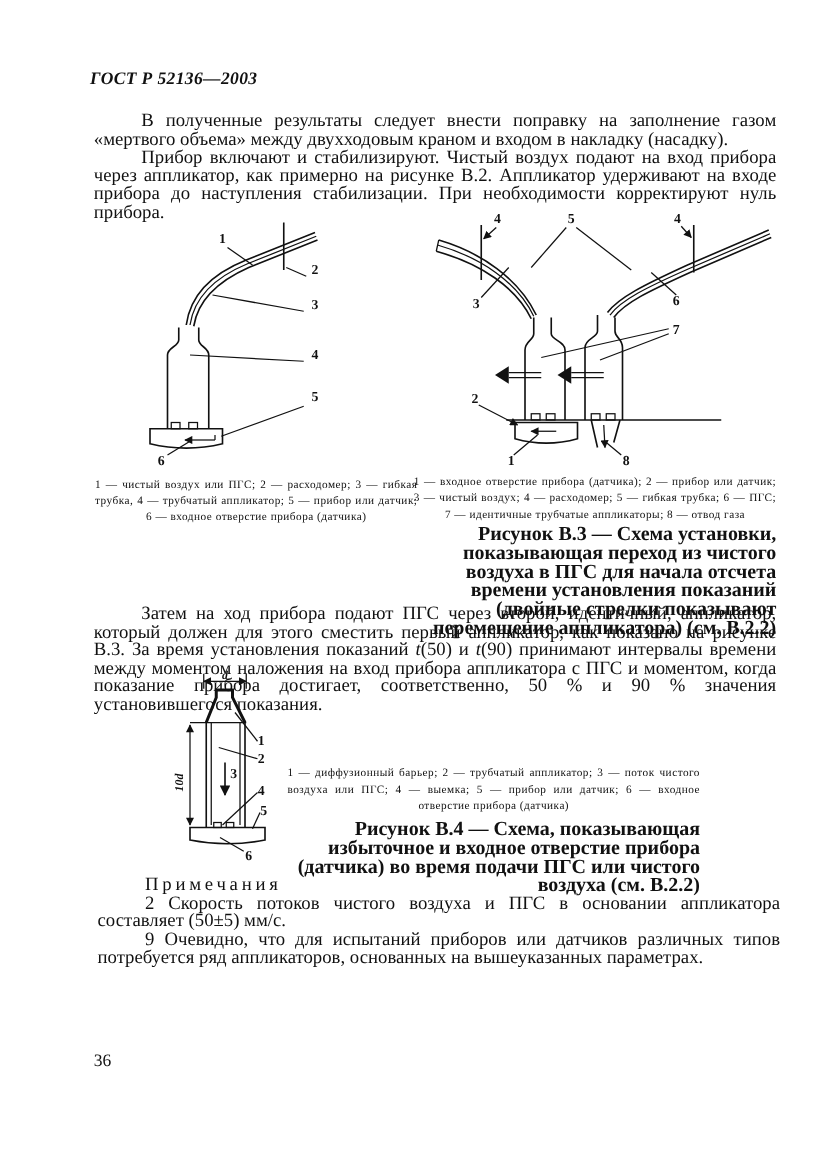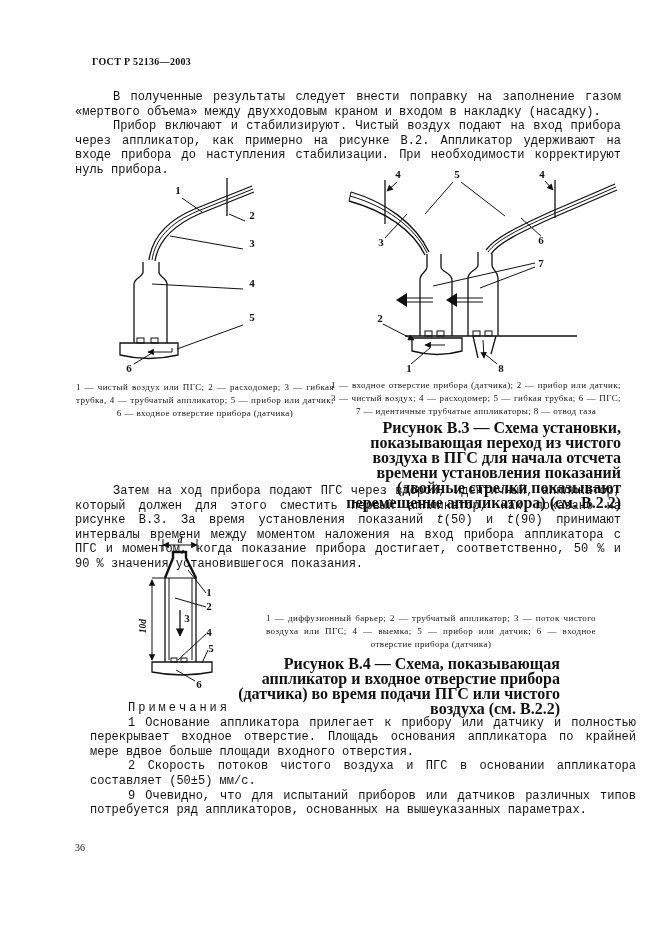--- a/index.html
+++ b/index.html
@@ -6,49 +6,49 @@
   .page{
     position:relative;
     width:661px;height:936px;
     background:#ffffff;
     font-family:"Liberation Serif","DejaVu Serif",serif;
     color:#111;
     overflow:hidden;
   }
   .abs{position:absolute;}
   .doc-header{
-    left:92px;top:56px;width:300px;
-    font-size:10px;font-weight:bold;letter-spacing:.3px;
+    left:72px;top:56px;width:300px;
+    font-size:14px;font-weight:bold;letter-spacing:.3px;font-style:italic;
   }
   .bodytext{
-    font-size:12px;line-height:14.6px;text-align:justify;font-family:Liberation Mono, monospace;
+    font-size:15px;line-height:14.6px;text-align:justify;
   }
   .bodytext p{margin:0;text-indent:38px;}
   .intro{left:75px;top:90px;width:546px;}
   .spaced{letter-spacing:2.5px;word-spacing:4px;}
   .clause-num{font-weight:normal;}
   .p4{left:75px;top:484px;width:546px;}
   .ital{font-style:italic;}
   .legend{
     font-size:9px;line-height:13.2px;
     text-align:justify;text-align-last:center;
     letter-spacing:.4px;
   }
   .legend-b2{left:76px;top:381px;width:258px;}
   .legend-b3{left:331px;top:379px;width:290px;}
-  .legend-b4{left:230px;top:612px;width:330px;margin-left:36px;}
+  .legend-b4{left:230px;top:612px;width:330px;}
   .caption{
     font-size:16px;line-height:15px;text-align:right;font-weight:bold;
   }
   .caption-b2{left:68px;top:434px;width:272px;}
   .caption-b3{left:331px;top:420px;width:290px;}
   .caption-b4{left:230px;top:656px;width:330px;}
-  .notes{left:90px;top:701px;width:546px;}
+  .notes{left:78px;top:701px;width:546px;}
   .notes-heading{margin:0;text-indent:38px;letter-spacing:3px;}
-  .page-number{left:75px;top:842px;font-size:10px;}
+  .page-number{left:75px;top:842px;font-size:14px;}
   svg{position:absolute;overflow:visible;}
   svg .ln{stroke:#111;stroke-width:1.3;fill:none;}
   svg .thin{stroke:#111;stroke-width:1;fill:none;}
   svg .bold{stroke:#111;stroke-width:2.4;fill:none;}
   svg .fl{fill:#111;stroke:none;}
   svg text{
     font-family:"Liberation Serif","DejaVu Serif",serif;
     font-weight:bold;font-size:11px;fill:#111;text-anchor:middle;
   }
   svg text.dim{font-style:italic;font-size:9.5px;}
@@ -216,24 +216,23 @@
     </g>
     <text x="81" y="60">1</text>
     <text x="81" y="74">2</text>
     <text x="59" y="86">3</text>
     <text x="81" y="100">4</text>
     <text x="83" y="116">5</text>
     <text x="71" y="152">6</text>
   </svg>
 
   <div class="abs legend legend-b4">1 — диффузионный барьер; 2 — трубчатый аппликатор; 3 — поток чистого воздуха или ПГС; 4 — выемка; 5 — прибор или датчик; 6 — входное отверстие прибора (датчика)</div>
-  <div class="abs caption caption-b4">Рисунок В.4 — Схема, показывающая аппликатор и входное отверстие прибора (датчика) во время подачи ПГС или чистого воздуха (см. В.2.2)</div>
+  <div class="abs caption caption-b4">Рисунок В.4 — Схема, показывающая избыточное и входное отверстие прибора (датчика) во время подачи ПГС или чистого воздуха (см. В.2.2)</div>
 
   <div class="abs notes bodytext">
     <p class="notes-heading">Примечания</p>
-    <p>1  Основание аппликатора прилегает к прибору или датчику и полностью перекрывает входное отверстие. Площадь основания аппликатора по крайней мере вдвое больше площади входного отверстия.</p>
     <p>2  Скорость потоков чистого воздуха и ПГС в основании аппликатора составляет (50±5) мм/с.</p>
     <p>9  Очевидно, что для испытаний приборов или датчиков различных типов потребуется ряд аппликаторов, основанных на вышеуказанных параметрах.</p>
   </div>
 
   <div class="abs page-number">36</div>
 
 </div>
 
 </body></html>

